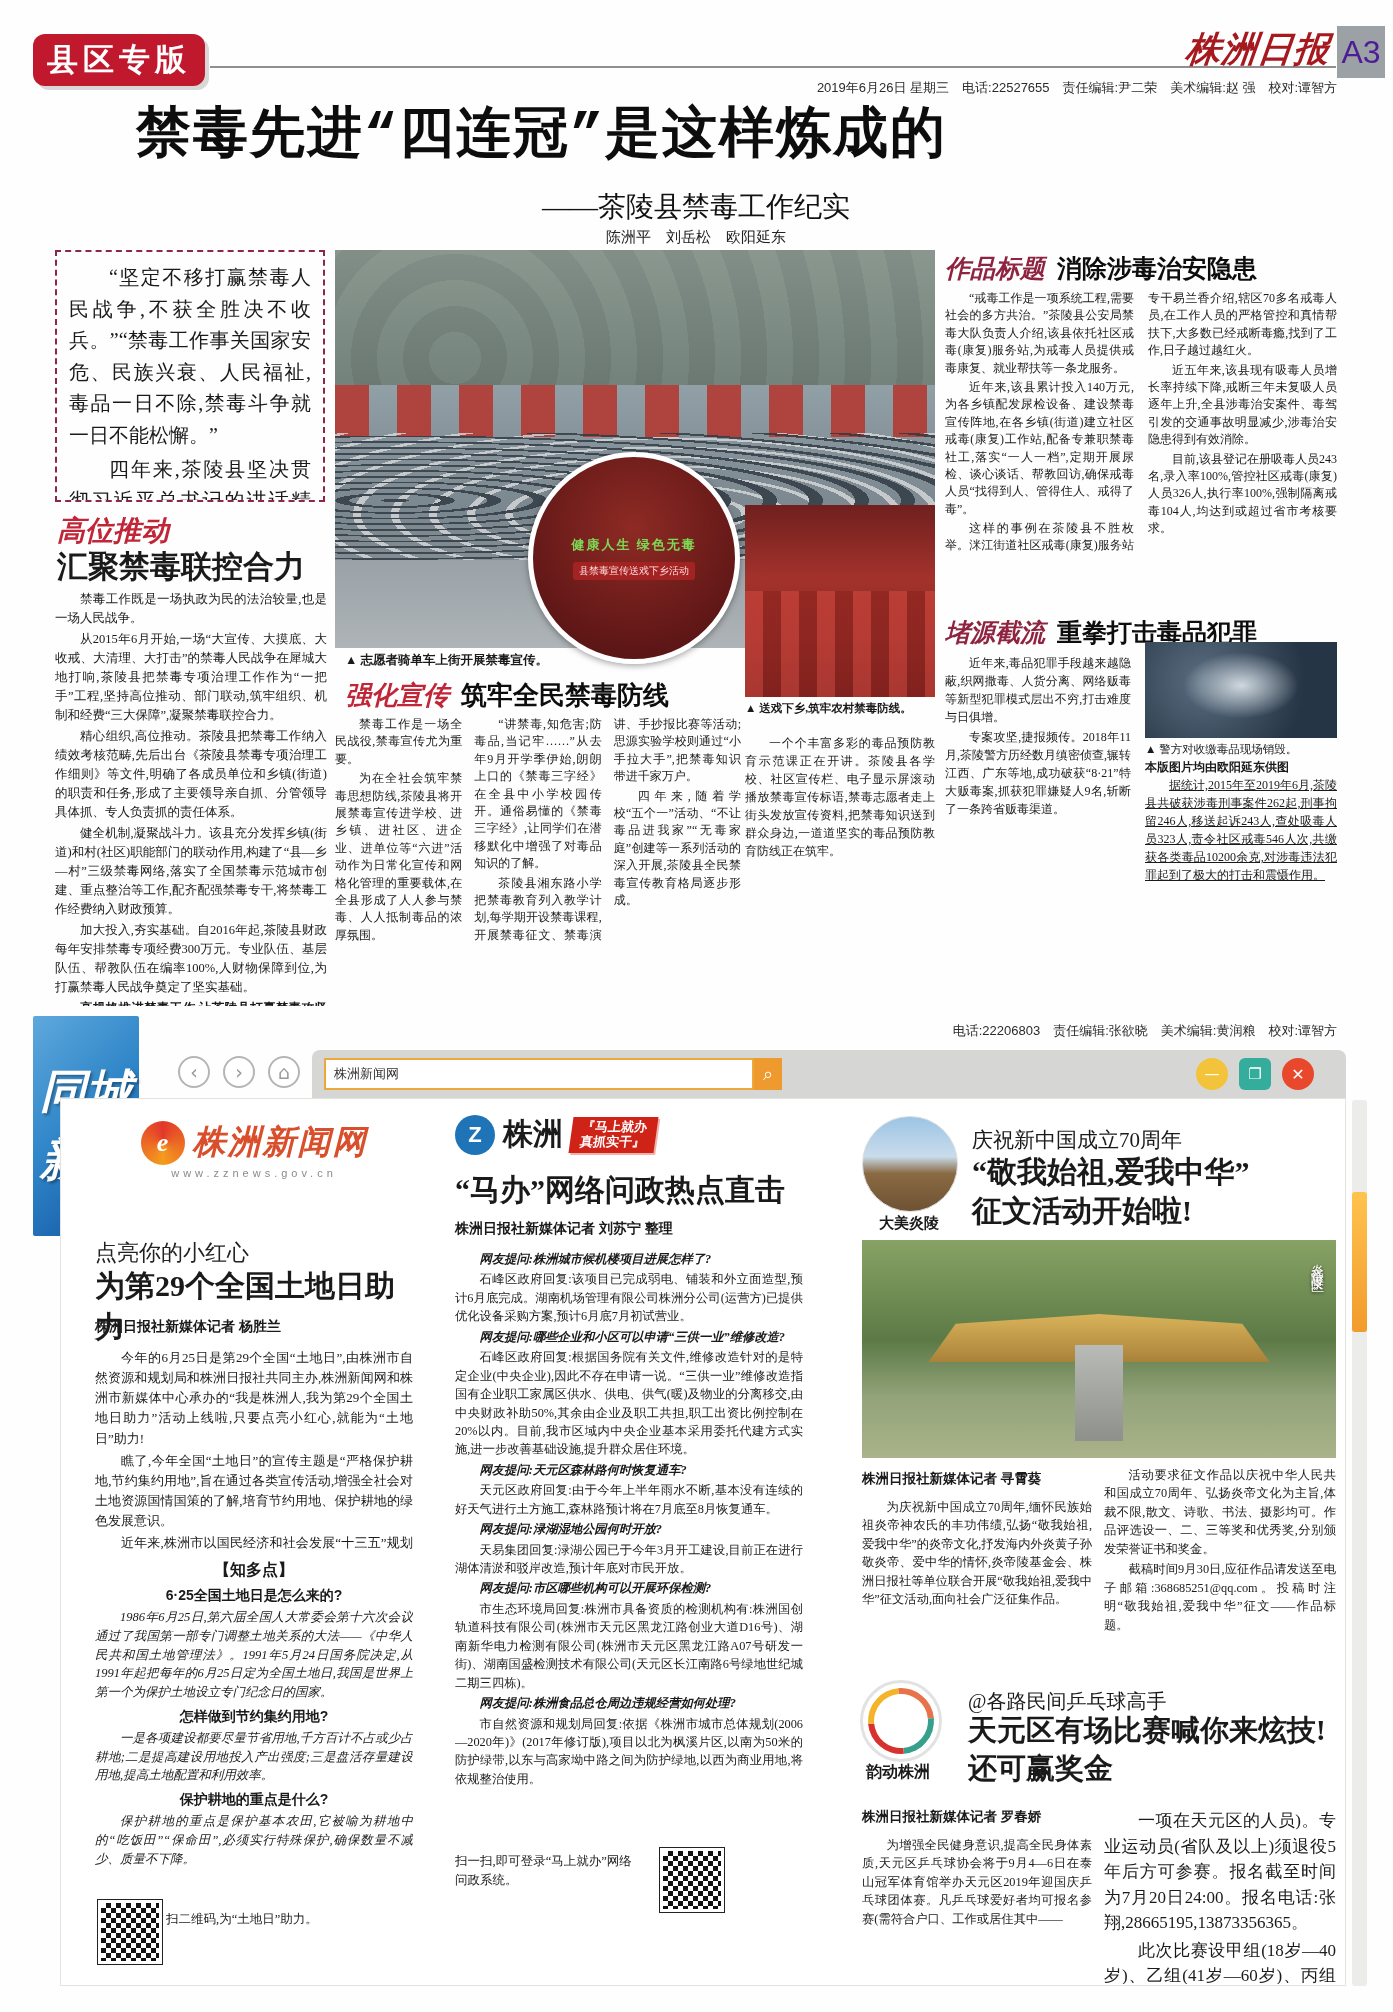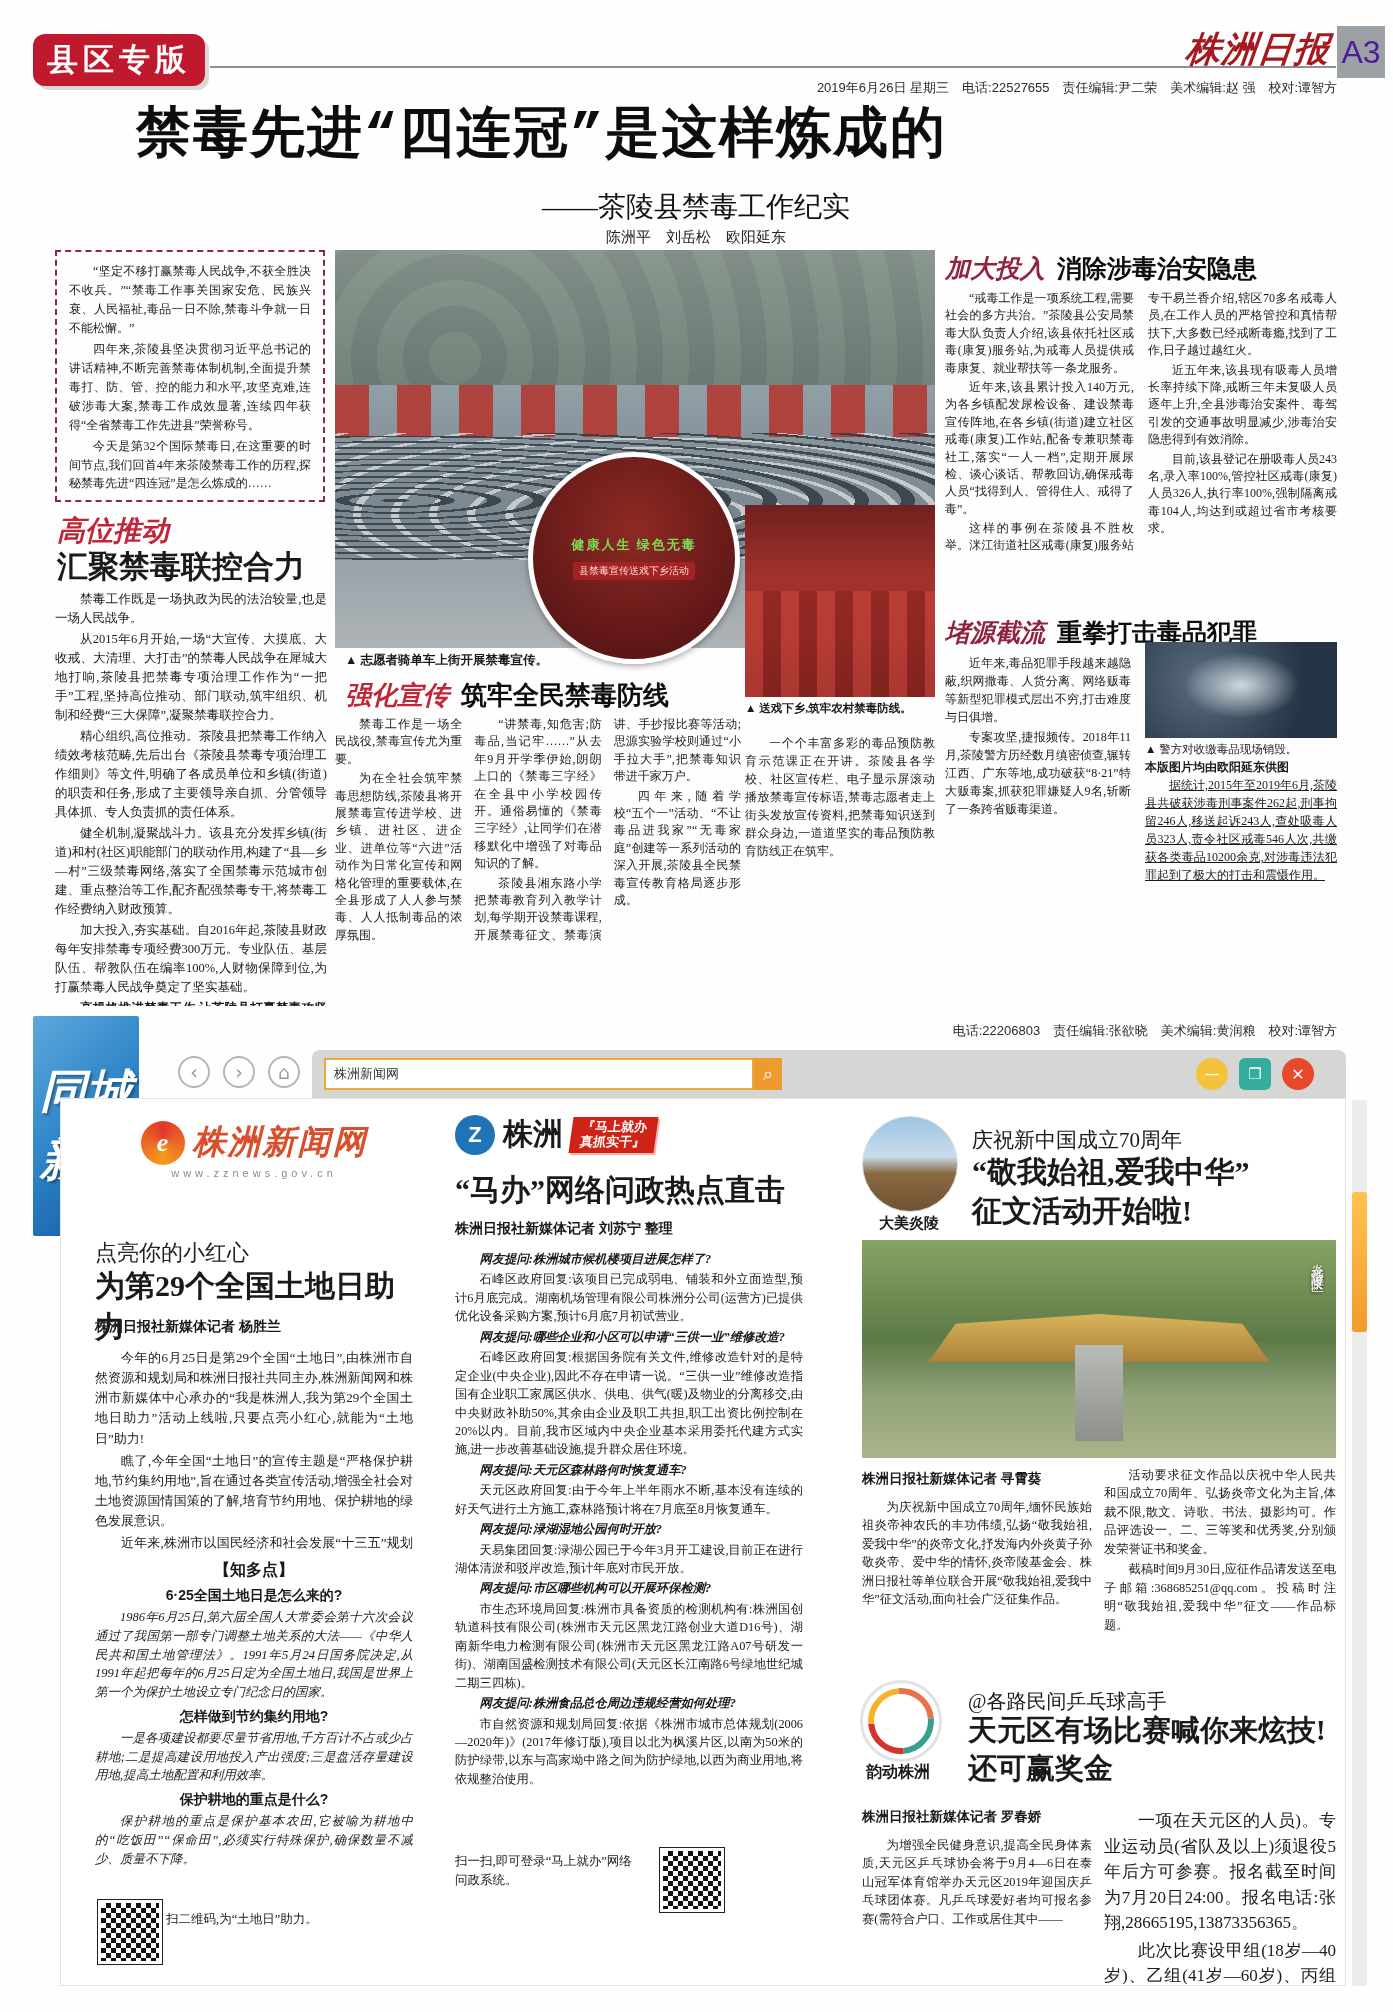--- a/index.html
+++ b/index.html
@@ -25,21 +25,21 @@
   .txt p{margin:0 0 2px 0;text-indent:2em;text-align:justify;}
   .txt{overflow:hidden;}
   .strong{font-weight:bold;}
   .q{font-style:italic;font-weight:600;}
   .kai{font-style:italic;}
   .kick{font-style:italic;font-weight:bold;font-family:"Liberation Serif",serif;}
   .sechead{display:flex;align-items:baseline;gap:12px;white-space:nowrap;}
   .sectitle{font-family:"Liberation Sans",sans-serif;font-weight:bold;color:#0d0d0d;}
   
   .introbox{left:55px;top:250px;width:270px;height:252px;border:2px dashed #8e2747;padding:10px 12px;
-            font-size:12px;line-height:1.58;box-sizing:border-box;}
+            font-size:20px;line-height:1.58;box-sizing:border-box;}
   .k1{left:57px;top:512px;font-size:28px;color:#c02637;}
   .t1{left:57px;top:546px;font-size:31px;font-family:"Liberation Sans",sans-serif;font-weight:bold;}
   .p1{left:55px;top:590px;width:272px;height:416px;font-size:12.5px;line-height:1.52;}
   
   .photo-main{left:335px;top:250px;width:600px;height:398px;overflow:hidden;
      background:linear-gradient(180deg,#c3ced4 0%,#aab8bf 16%,#93a1a8 32%,#86939a 48%,#7b878e 66%,#8d979c 100%);}
   .ph-trees{position:absolute;left:0;top:0;width:100%;height:34%;
      background:repeating-radial-gradient(circle at 20% 80%,#5c6b57 0 26px,#4d5a49 26px 52px);opacity:.55;}
   .ph-flags{position:absolute;left:0;top:34%;width:100%;height:52px;
      background:repeating-linear-gradient(90deg,#b5342c 0 34px,rgba(0,0,0,0) 34px 62px);opacity:.85;}
@@ -209,21 +209,21 @@
   </div>
   <div class="abs p2 txt">
       <p>禁毒工作是一场全民战役,禁毒宣传尤为重要。</p>
       <p>为在全社会筑牢禁毒思想防线,茶陵县将开展禁毒宣传进学校、进乡镇、进社区、进企业、进单位等“六进”活动作为日常化宣传和网格化管理的重要载体,在全县形成了人人参与禁毒、人人抵制毒品的浓厚氛围。</p>
       <p>“讲禁毒,知危害;防毒品,当记牢……”从去年9月开学季伊始,朗朗上口的《禁毒三字经》在全县中小学校园传开。通俗易懂的《禁毒三字经》,让同学们在潜移默化中增强了对毒品知识的了解。</p>
       <p>茶陵县湘东路小学把禁毒教育列入教学计划,每学期开设禁毒课程,开展禁毒征文、禁毒演讲、手抄报比赛等活动;思源实验学校则通过“小手拉大手”,把禁毒知识带进千家万户。</p>
       <p>四年来,随着学校“五个一”活动、“不让毒品进我家”“无毒家庭”创建等一系列活动的深入开展,茶陵县全民禁毒宣传教育格局逐步形成。</p>
     </div>
 
   <div class="abs k3row sechead">
-    <span class="kick">加大投入</span>
+    <span class="kick">作品标题</span>
     <span class="sectitle">消除涉毒治安隐患</span>
   </div>
   <div class="abs p3 txt">
       <p>“戒毒工作是一项系统工程,需要社会的多方共治。”茶陵县公安局禁毒大队负责人介绍,该县依托社区戒毒(康复)服务站,为戒毒人员提供戒毒康复、就业帮扶等一条龙服务。</p>
       <p>近年来,该县累计投入140万元,为各乡镇配发尿检设备、建设禁毒宣传阵地,在各乡镇(街道)建立社区戒毒(康复)工作站,配备专兼职禁毒社工,落实“一人一档”,定期开展尿检、谈心谈话、帮教回访,确保戒毒人员“找得到人、管得住人、戒得了毒”。</p>
       <p>这样的事例在茶陵县不胜枚举。洣江街道社区戒毒(康复)服务站专干易兰香介绍,辖区70多名戒毒人员,在工作人员的严格管控和真情帮扶下,大多数已经戒断毒瘾,找到了工作,日子越过越红火。</p>
       <p>近五年来,该县现有吸毒人员增长率持续下降,戒断三年未复吸人员逐年上升,全县涉毒治安案件、毒驾引发的交通事故明显减少,涉毒治安隐患得到有效消除。</p>
       <p>目前,该县登记在册吸毒人员243名,录入率100%,管控社区戒毒(康复)人员326人,执行率100%,强制隔离戒毒104人,均达到或超过省市考核要求。</p>
     </div>
 

